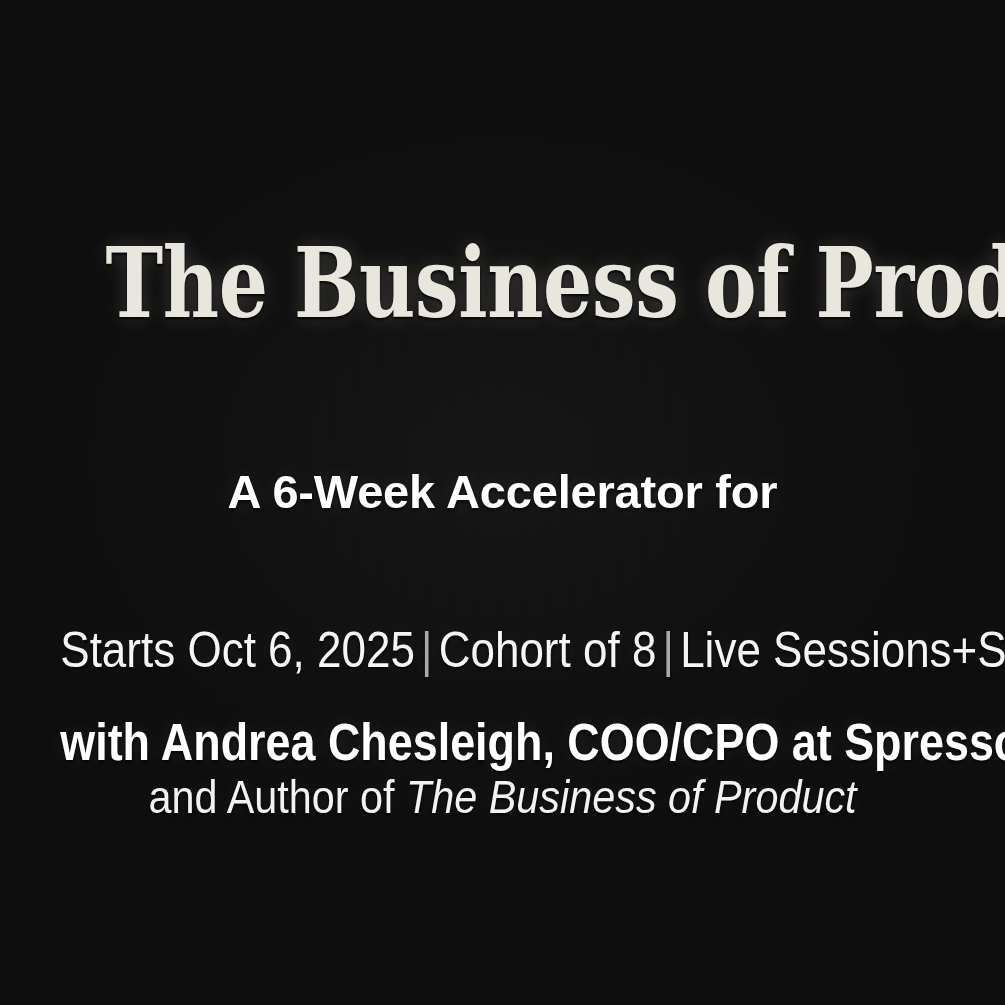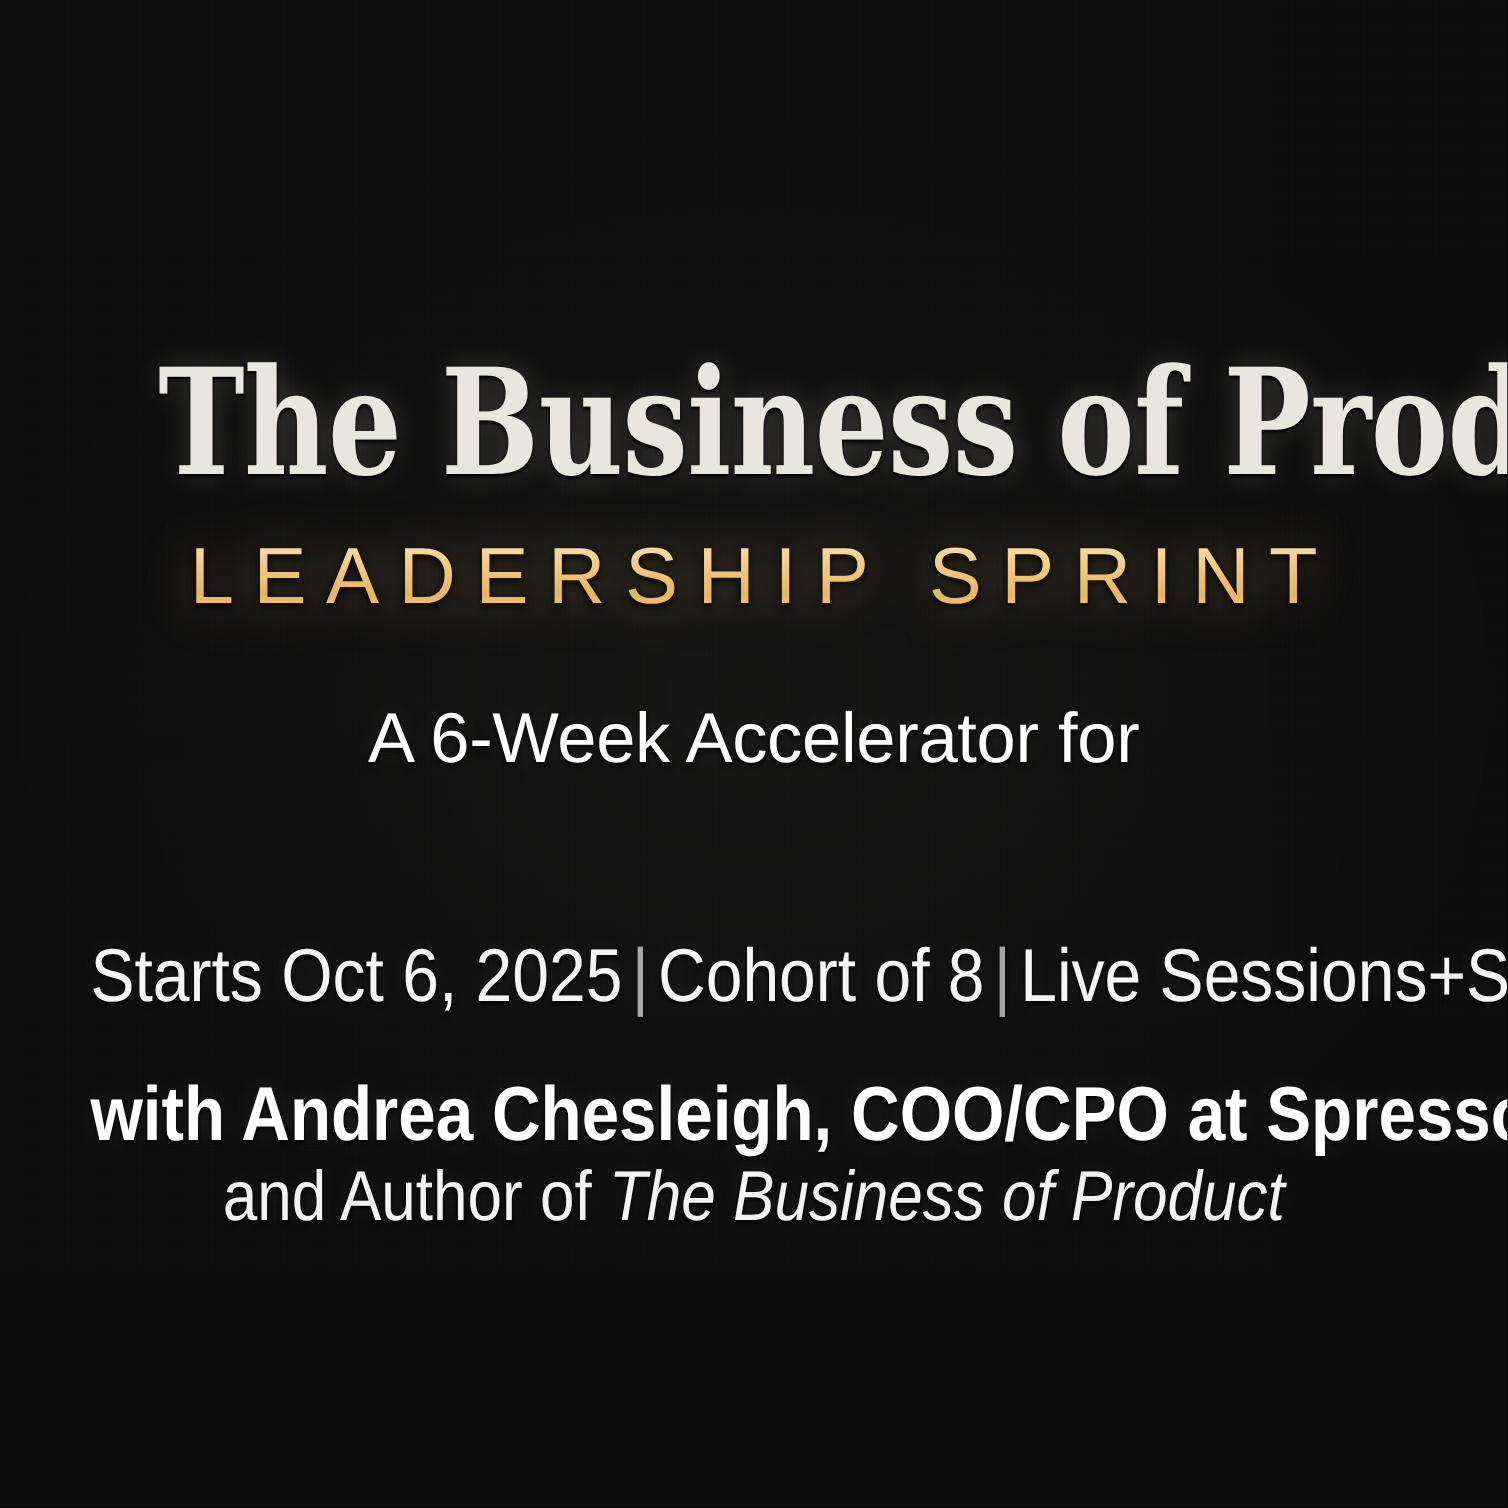--- a/index.html
+++ b/index.html
@@ -95,21 +95,21 @@
             drop-shadow(0 0 16px rgba(240,196,120,0.30));
   }
 
   
   .tagline {
     position: absolute;
     top: 462px;
     left: 0;
     right: 0;
     font-family: "Liberation Sans", sans-serif;
-    font-weight: 400;
+    font-weight: 700;
     font-size: 47px;
     line-height: 60px;
     letter-spacing: -0.2px;
     color: #ffffff;
     text-shadow: 0 2px 4px rgba(0,0,0,0.8),
                  0 0 18px rgba(255,255,255,0.10);
   }
   .tagline-line { display: block; }
 
   
@@ -180,21 +180,20 @@
 
 <div class="poster">
 
   <div class="bg-glow"></div>
   <div class="bg-grain"></div>
 
   <div class="content">
 
     <div class="title">The Business of Product</div>
 
-    <div class="sprint">LEADERSHIP SPRINT</div>
 
     <div class="tagline">
       <span class="tagline-line">A 6-Week Accelerator for</span>
     </div>
 
     <div class="details">
       <span>Starts Oct 6, 2025</span><span class="sep">|</span><span>Cohort of 8</span><span class="sep">|</span><span>Live Sessions+Strategy</span>
     </div>
 
     <div class="presenter">with Andrea Chesleigh, COO/CPO at Spresso</div>

